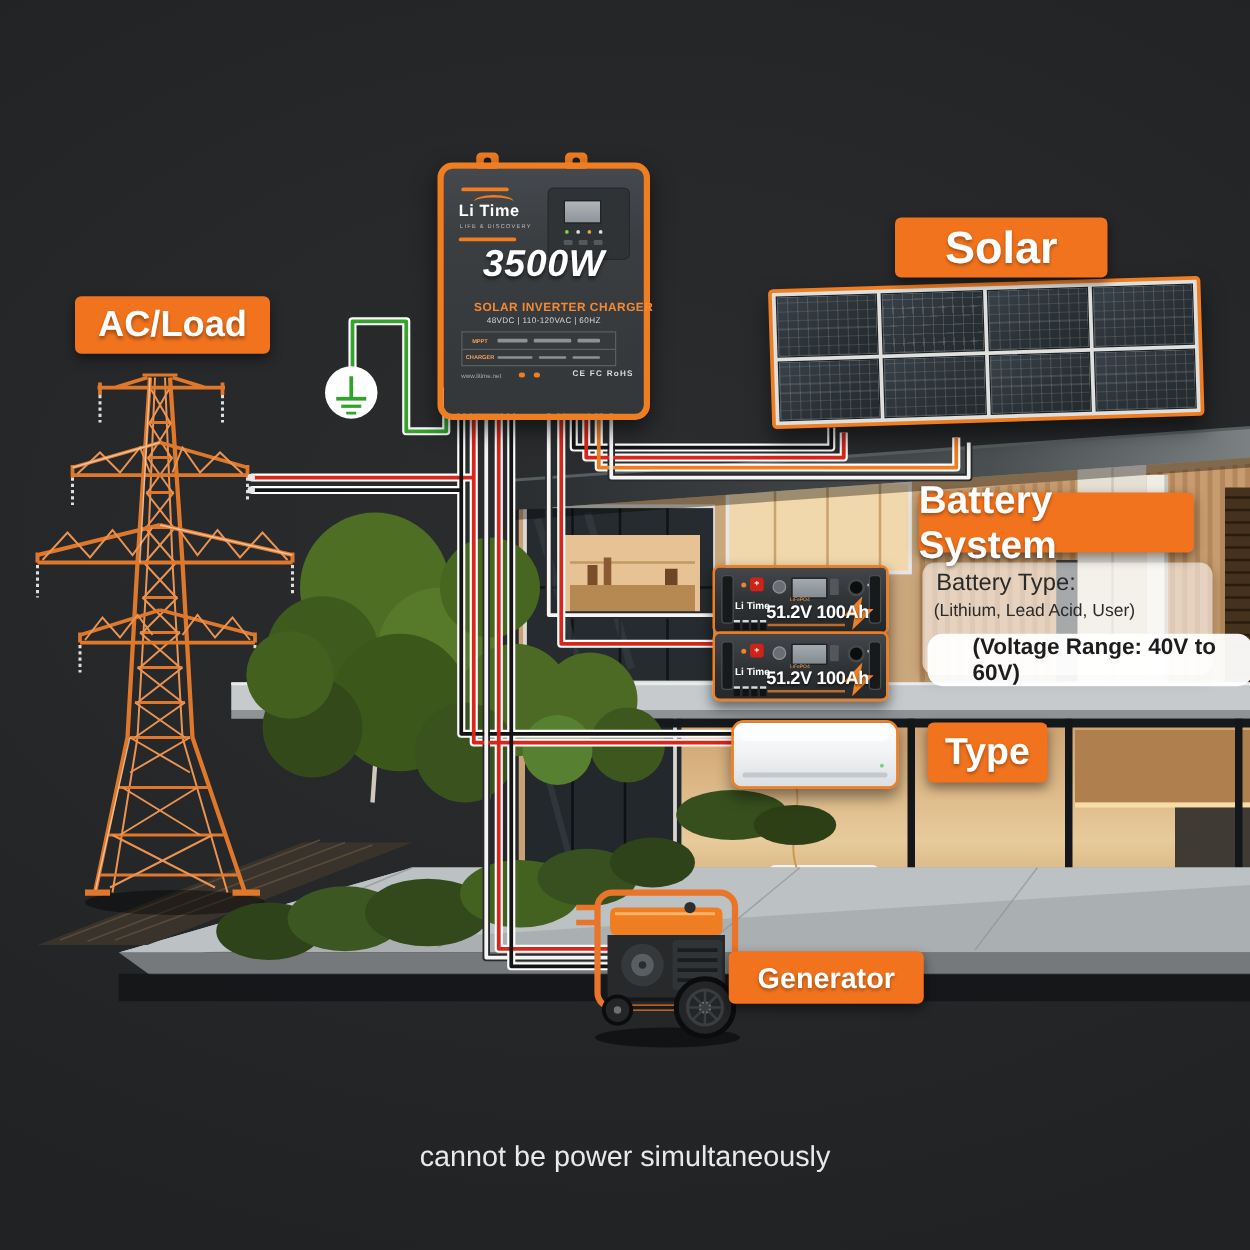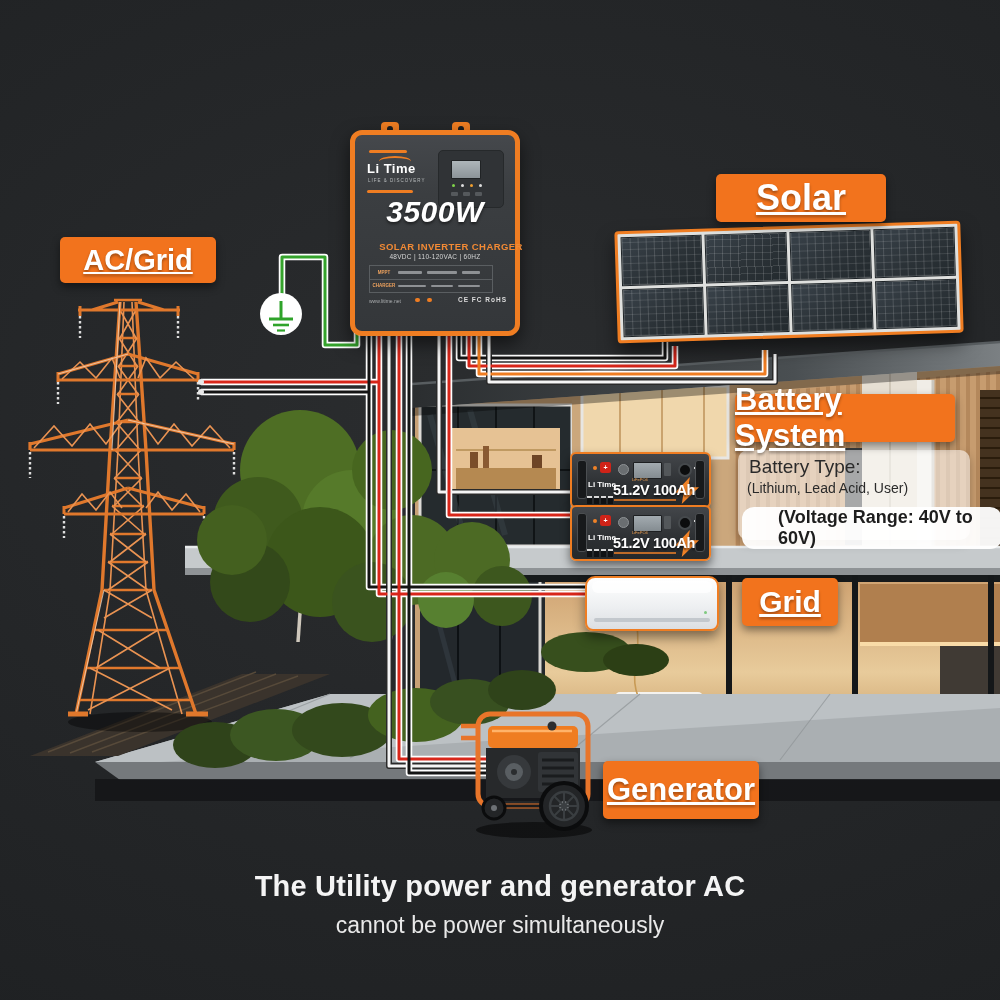--- a/index.html
+++ b/index.html
@@ -11,21 +11,21 @@
     --wire-green:#35a32c;
   }
   html,body{margin:0;padding:0;background:#1e2022;}
   body{font-family:"Liberation Sans",sans-serif;}
   .scene{position:relative;width:1000px;height:1000px;overflow:hidden;
     background:radial-gradient(1200px 820px at 50% 42%, #2b2d2f 0%, #232527 55%, #1d1f21 100%);}
   .scene svg{position:absolute;inset:0;z-index:1;}
   
   .tag{position:absolute;z-index:6;display:flex;align-items:center;justify-content:center;
     background:var(--orange);color:#fff;font-weight:700;border-radius:5px;
-    text-shadow:0 2px 3px rgba(0,0,0,.35);box-shadow:0 4px 9px rgba(0,0,0,.45);text-decoration:underline;}
+    text-shadow:0 2px 3px rgba(0,0,0,.35);box-shadow:0 4px 9px rgba(0,0,0,.45);}
   
   .tab{position:absolute;z-index:2;width:18px;height:14px;background:var(--dev-orange);border-radius:4px;}
   .tab .hole{position:absolute;left:6px;top:4px;width:6px;height:6px;border-radius:50%;background:#1b1d1f;}
   .inverter{position:absolute;left:350px;top:130px;width:160px;height:196px;z-index:3;
     background:linear-gradient(180deg,#45484c 0%,#3b3e41 30%,#34373a 100%);
     border:5px solid var(--dev-orange);border-radius:12px;box-shadow:0 8px 18px rgba(0,0,0,.55);}
   .inverter .accent{position:absolute;background:var(--dev-orange);border-radius:2px;}
   .inv-brand{position:absolute;left:12px;top:26px;color:#fff;font-size:13px;font-weight:800;letter-spacing:.5px;}
   .inv-arc{position:absolute;left:24px;top:21px;width:32px;height:9px;border-top:2.5px solid var(--dev-orange);border-radius:50% 50% 0 0;}
   .inv-tagline{position:absolute;left:13px;top:43px;color:#b9bcbe;font-size:4.5px;letter-spacing:1px;}
@@ -455,28 +455,27 @@
       </span>
     <span class="uline"></span>
   </div>
 
   <div class="ac">
     <span class="sheen"></span>
     <span class="vent"></span>
     <span class="led"></span>
   </div>
 
-  <div class="tag" style="left:60px;top:237px;width:156px;height:46px;font-size:29px;">AC/Grid</div>
+  <div class="tag" style="left:60px;top:237px;width:156px;height:46px;font-size:29px;">AC/Load</div>
   <div class="tag" style="left:716px;top:174px;width:170px;height:48px;font-size:36px;">Solar</div>
   <div class="tag" style="left:735px;top:394px;width:220px;height:48px;font-size:31px;">Battery System</div>
-  <div class="tag" style="left:742px;top:578px;width:96px;height:48px;font-size:30px;">Grid</div>
-  <div class="tag" style="left:603px;top:761px;width:156px;height:58px;font-size:31px;">Generator</div>
+  <div class="tag" style="left:742px;top:578px;width:96px;height:48px;font-size:30px;">Type</div>
+  <div class="tag" style="left:583px;top:761px;width:156px;height:42px;font-size:23px;">Generator</div>
 
   <div class="info-panel">
     <div class="info-type">Battery Type:</div>
     <div class="info-vals">(Lithium, Lead Acid, User)</div>
     <div class="info-pill">(Voltage Range: 40V to 60V)</div>
   </div>
 
-  <div class="foot1">The Utility power and generator AC</div>
   <div class="foot2">cannot be power simultaneously</div>
 
 </div>
 
 </body></html>

